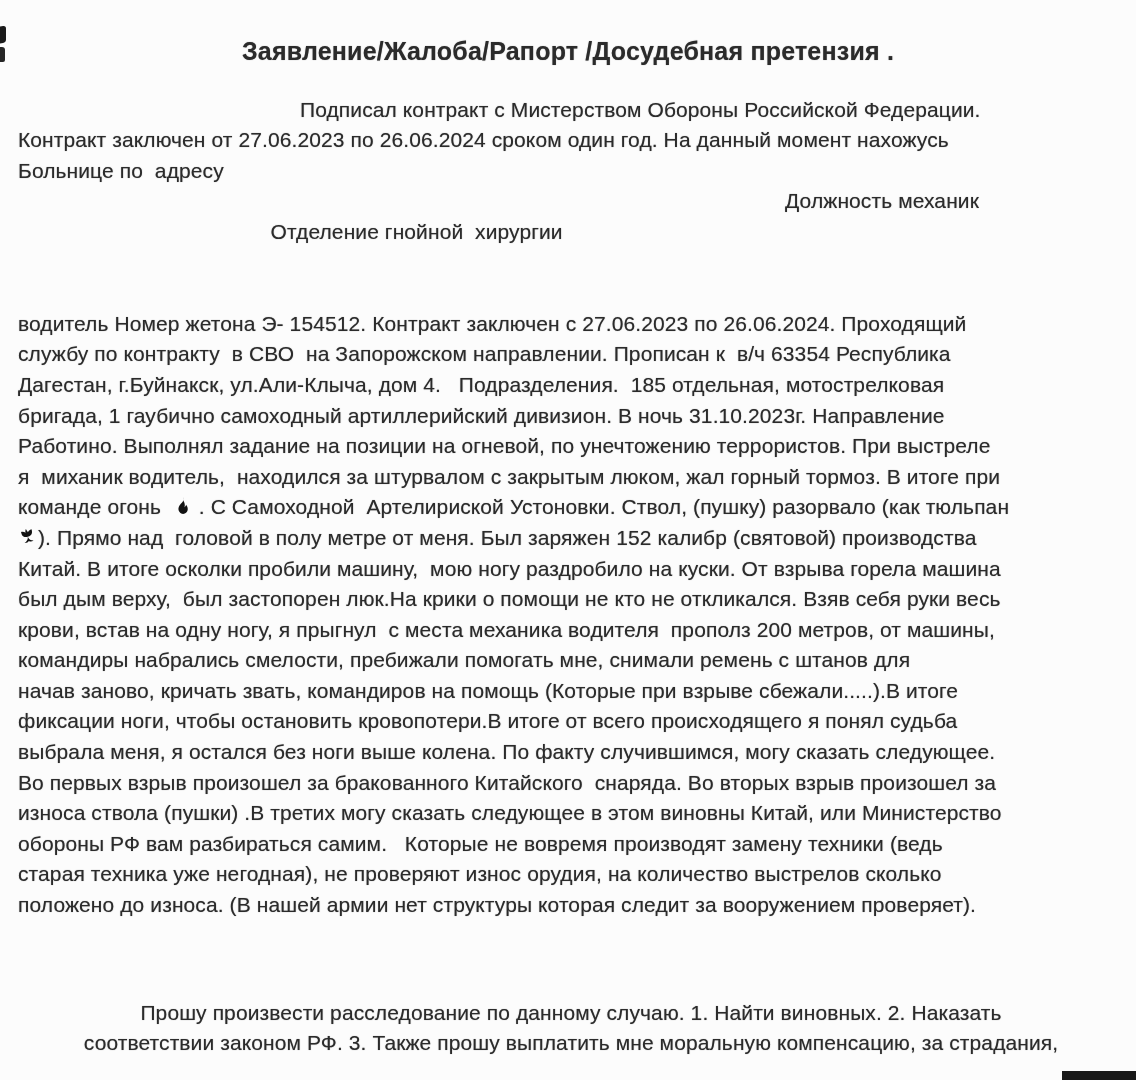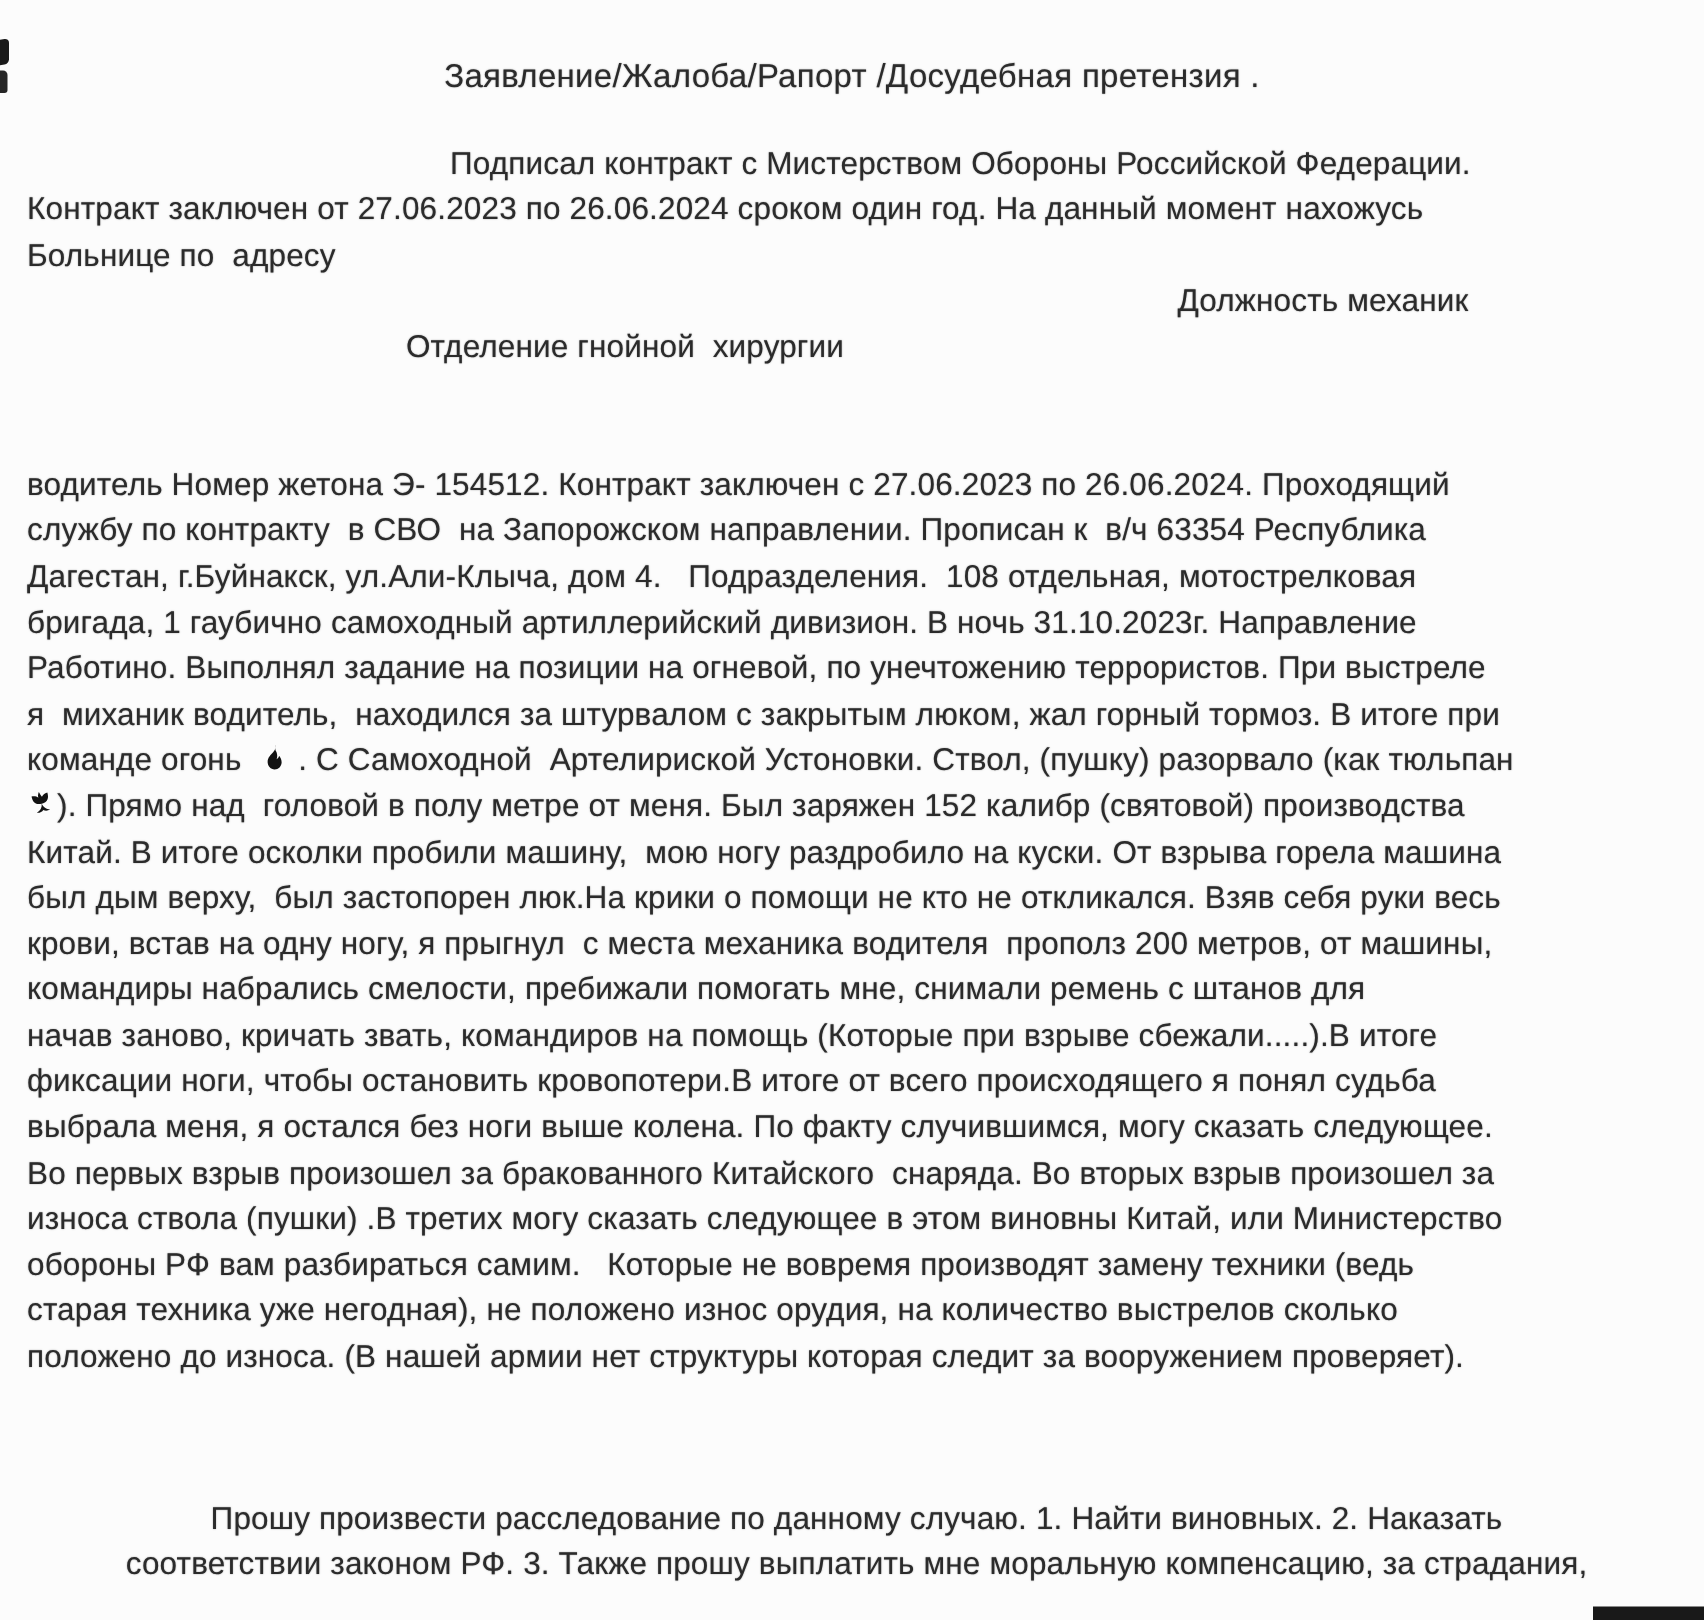--- a/index.html
+++ b/index.html
@@ -11,22 +11,22 @@
     overflow: hidden;
     font-family: "Liberation Sans", sans-serif;
     color: #2b2b2b;
     font-size: 21px;
     text-shadow: 0 0 1px rgba(50,50,50,0.55);
     -webkit-font-smoothing: antialiased;
   }
   .title {
     margin: 36px 0 0 0;
     text-align: center;
-    font-size: 22px;
-    font-weight: 400;
+    font-size: 25px;
+    font-weight: 700;
     line-height: 30.6px;
     letter-spacing: 0.2px;
   }
   .doc { margin-top: 28px; }
   .line {
     white-space: pre;
     line-height: 30.6px;
     padding-left: 18px;
     letter-spacing: 0.1px;
   }
@@ -65,21 +65,21 @@
     <div class="line">Контракт заключен от 27.06.2023 по 26.06.2024 сроком один год. На данный момент нахожусь</div>
     <div class="line">Больнице по  адресу</div>
 
     <div class="line dept">
       <span class="dept-left">Отделение гнойной  хирургии</span>
       <span class="dept-right">Должность механик</span>
     </div>
 
     <div class="line">водитель Номер жетона Э- 154512. Контракт заключен с 27.06.2023 по 26.06.2024. Проходящий</div>
     <div class="line">службу по контракту  в СВО  на Запорожском направлении. Прописан к  в/ч 63354 Республика</div>
-    <div class="line">Дагестан, г.Буйнакск, ул.Али-Клыча, дом 4.   Подразделения.  108 отдельная, мотострелковая</div>
+    <div class="line">Дагестан, г.Буйнакск, ул.Али-Клыча, дом 4.   Подразделения.  185 отдельная, мотострелковая</div>
     <div class="line">бригада, 1 гаубично самоходный артиллерийский дивизион. В ночь 31.10.2023г. Направление</div>
     <div class="line">Работино. Выполнял задание на позиции на огневой, по унечтожению террористов. При выстреле</div>
     <div class="line">я  миханик водитель,  находился за штурвалом с закрытым люком, жал горный тормоз. В итоге при</div>
 
     <div class="line"><span>команде огонь  </span><span class="emoji"><svg viewBox="0 0 24 24" xmlns="http://www.w3.org/2000/svg">
             <path d="M13 1 C13.4 3.6 12.5 5.4 10.9 7.2 C9 9.3 6.5 11.5 6.5 14.8 C6.5 18.2 9 20.9 12.1 20.9 C15.2 20.9 17.7 18.3 17.7 15.1 C17.7 13.2 16.9 11.5 15.7 10 C15.5 11.2 14.8 12.2 13.7 12.8 C14.6 10.3 14.2 7.5 12.7 5.3 C12.9 3.9 13 2.5 13 1 Z"></path>
           </svg></span><span> . С Самоходной  Артелириской Устоновки. Ствол, (пушку) разорвало (как тюльпан</span></div>
 
     <div class="line"><span class="emoji tulip"><svg viewBox="0 0 24 24" xmlns="http://www.w3.org/2000/svg">
             <path d="M5.5 3.5 c-.2 4.2 1 7.6 6.5 7.6 s6.7-3.4 6.5-7.6 c-2.4.2-4 1-5 2.3 C12.8 4 12.3 2.7 12 1.5 c-.8 1.2-1.6 2.5-1.5 4.3 c-1-1.3-2.6-2.1-5-2.3z"></path>
@@ -89,21 +89,21 @@
     <div class="line">Китай. В итоге осколки пробили машину,  мою ногу раздробило на куски. От взрыва горела машина</div>
     <div class="line">был дым верху,  был застопорен люк.На крики о помощи не кто не откликался. Взяв себя руки весь</div>
     <div class="line">крови, встав на одну ногу, я прыгнул  с места механика водителя  прополз 200 метров, от машины,</div>
     <div class="line">командиры набрались смелости, пребижали помогать мне, снимали ремень с штанов для</div>
     <div class="line">начав заново, кричать звать, командиров на помощь (Которые при взрыве сбежали.....).В итоге</div>
     <div class="line">фиксации ноги, чтобы остановить кровопотери.В итоге от всего происходящего я понял судьба</div>
     <div class="line">выбрала меня, я остался без ноги выше колена. По факту случившимся, могу сказать следующее.</div>
     <div class="line">Во первых взрыв произошел за бракованного Китайского  снаряда. Во вторых взрыв произошел за</div>
     <div class="line">износа ствола (пушки) .В третих могу сказать следующее в этом виновны Китай, или Министерство</div>
     <div class="line">обороны РФ вам разбираться самим.   Которые не вовремя производят замену техники (ведь</div>
-    <div class="line">старая техника уже негодная), не положено износ орудия, на количество выстрелов сколько</div>
+    <div class="line">старая техника уже негодная), не проверяют износ орудия, на количество выстрелов сколько</div>
     <div class="line">положено до износа. (В нашей армии нет структуры которая следит за вооружением проверяет).</div>
 
     <div class="closing">
       <div class="line">Прошу произвести расследование по данному случаю. 1. Найти виновных. 2. Наказать</div>
       <div class="line">соответствии законом РФ. 3. Также прошу выплатить мне моральную компенсацию, за страдания,</div>
 
     </div>
 
   </div>
 

